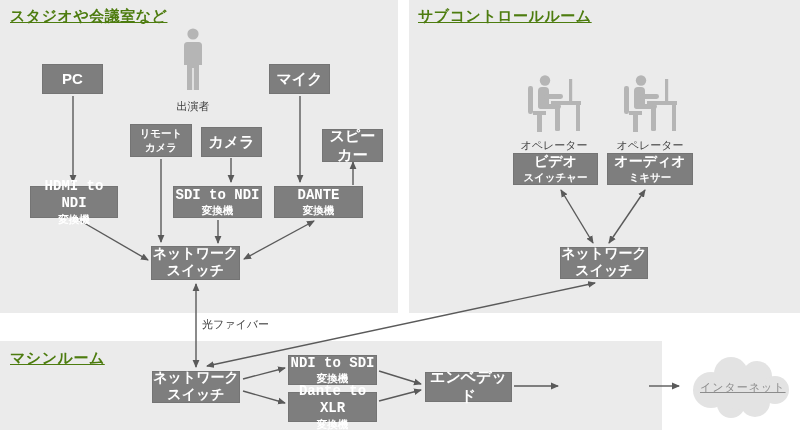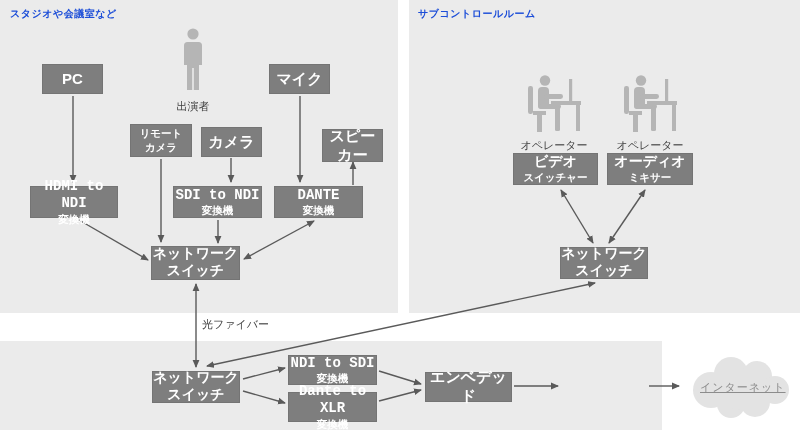--- a/index.html
+++ b/index.html
@@ -3,22 +3,22 @@
 <meta charset="utf-8">
 <style>
   html,body{margin:0;padding:0;background:#ffffff;}
   #stage{
     position:relative;width:800px;height:433px;overflow:hidden;
     font-family:"Liberation Sans","DejaVu Sans",sans-serif;
     background:#ffffff;
   }
   .panel{position:absolute;background:#ebebeb;}
   .panel-title{
-    position:absolute;font-size:10px;font-weight:600;color:#1d4ed8;
-    letter-spacing:.5px;white-space:nowrap;
+    position:absolute;font-size:15px;font-weight:600;color:#4d7c0f;
+    letter-spacing:.5px;white-space:nowrap;text-decoration:underline;
   }
   .box{
     position:absolute;background:#7e7e7e;border:1px solid #747474;
     box-sizing:border-box;color:#ffffff;display:flex;flex-direction:column;
     align-items:center;justify-content:center;text-align:center;
     font-weight:700;line-height:1.25;z-index:3;
   }
   .box .l1{font-size:14px;font-family:Liberation Mono, monospace;}
   .box .l2{font-size:10.5px;}
   .box.single{font-size:15px;}
@@ -40,20 +40,21 @@
 <body>
 
 <div id="stage">
 
   <div class="panel" style="left:0;top:0;width:398px;height:313px;"></div>
   <div class="panel" style="left:409px;top:0;width:391px;height:313px;"></div>
   <div class="panel" style="left:0;top:341px;width:662px;height:89px;"></div>
 
   <div class="panel-title" style="left:10px;top:7px;">スタジオや会議室など</div>
   <div class="panel-title" style="left:418px;top:7px;">サブコントロールルーム</div>
+  <div class="panel-title" style="left:10px;top:349px;">マシンルーム</div>
 
   <svg id="wires" width="800" height="433" viewBox="0 0 800 433">
     <defs>
       <marker id="ah" viewBox="0 0 8 8" markerWidth="8" markerHeight="8" refX="7" refY="4" orient="auto-start-reverse" markerUnits="userSpaceOnUse">
         <path d="M0,0.6 L8,4 L0,7.4 Z" fill="#5a5a5a"></path>
       </marker>
     </defs>
     <line x1="73" y1="96" x2="73" y2="182" marker-end="url(#ah)"></line>
     <line x1="161" y1="159" x2="161" y2="242" marker-end="url(#ah)"></line>
     <line x1="231" y1="158" x2="231" y2="182" marker-end="url(#ah)"></line>

